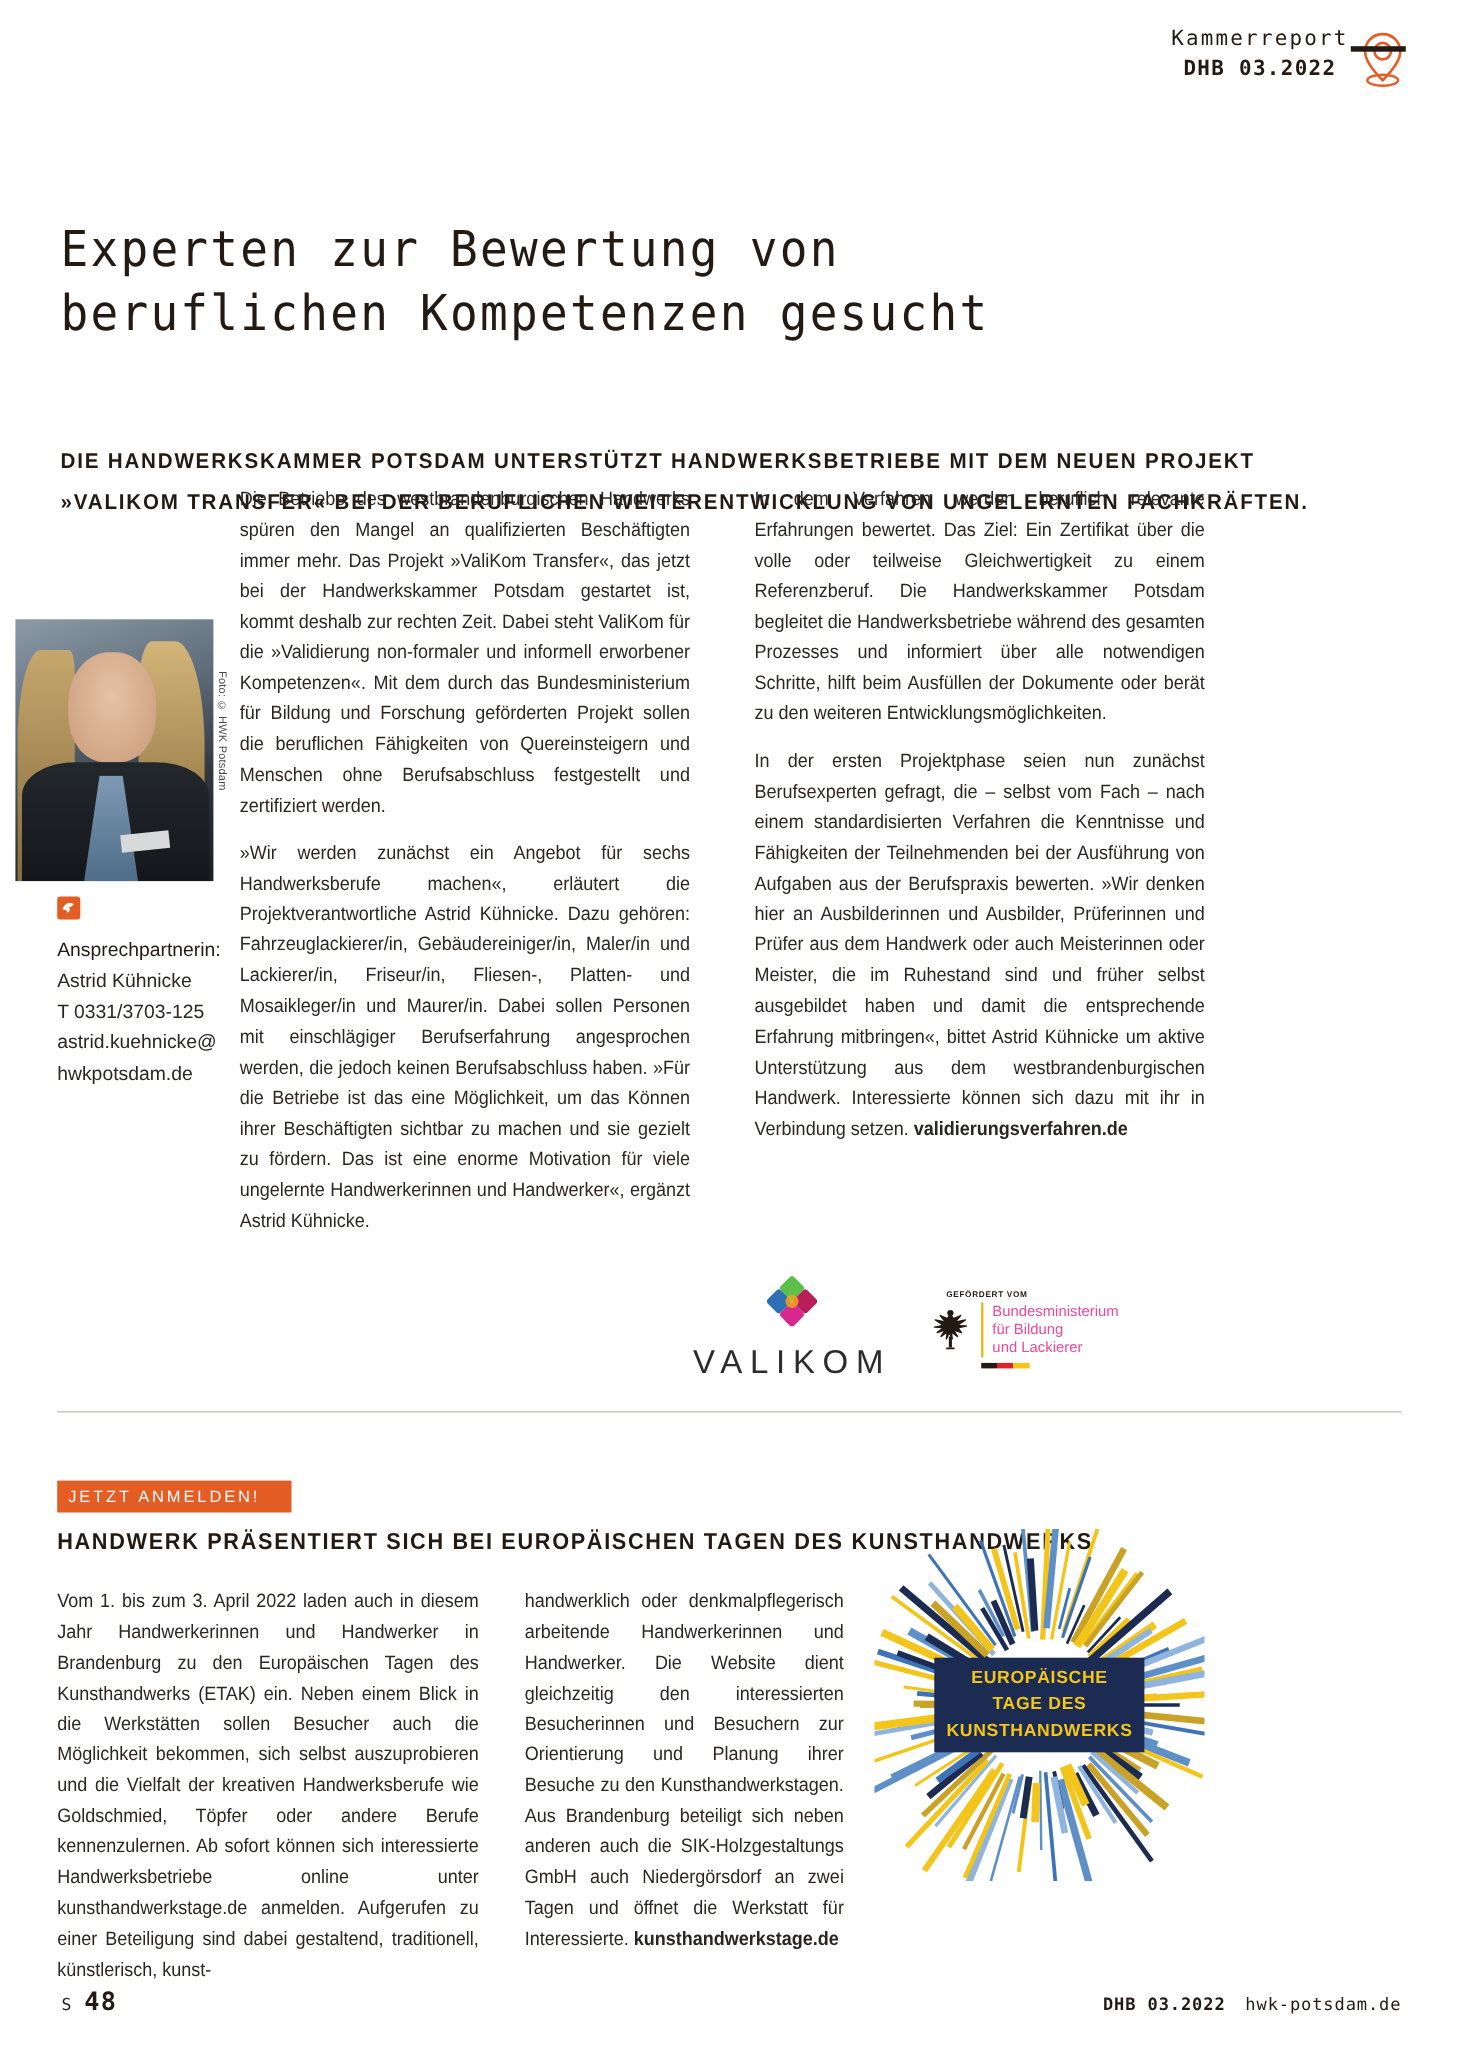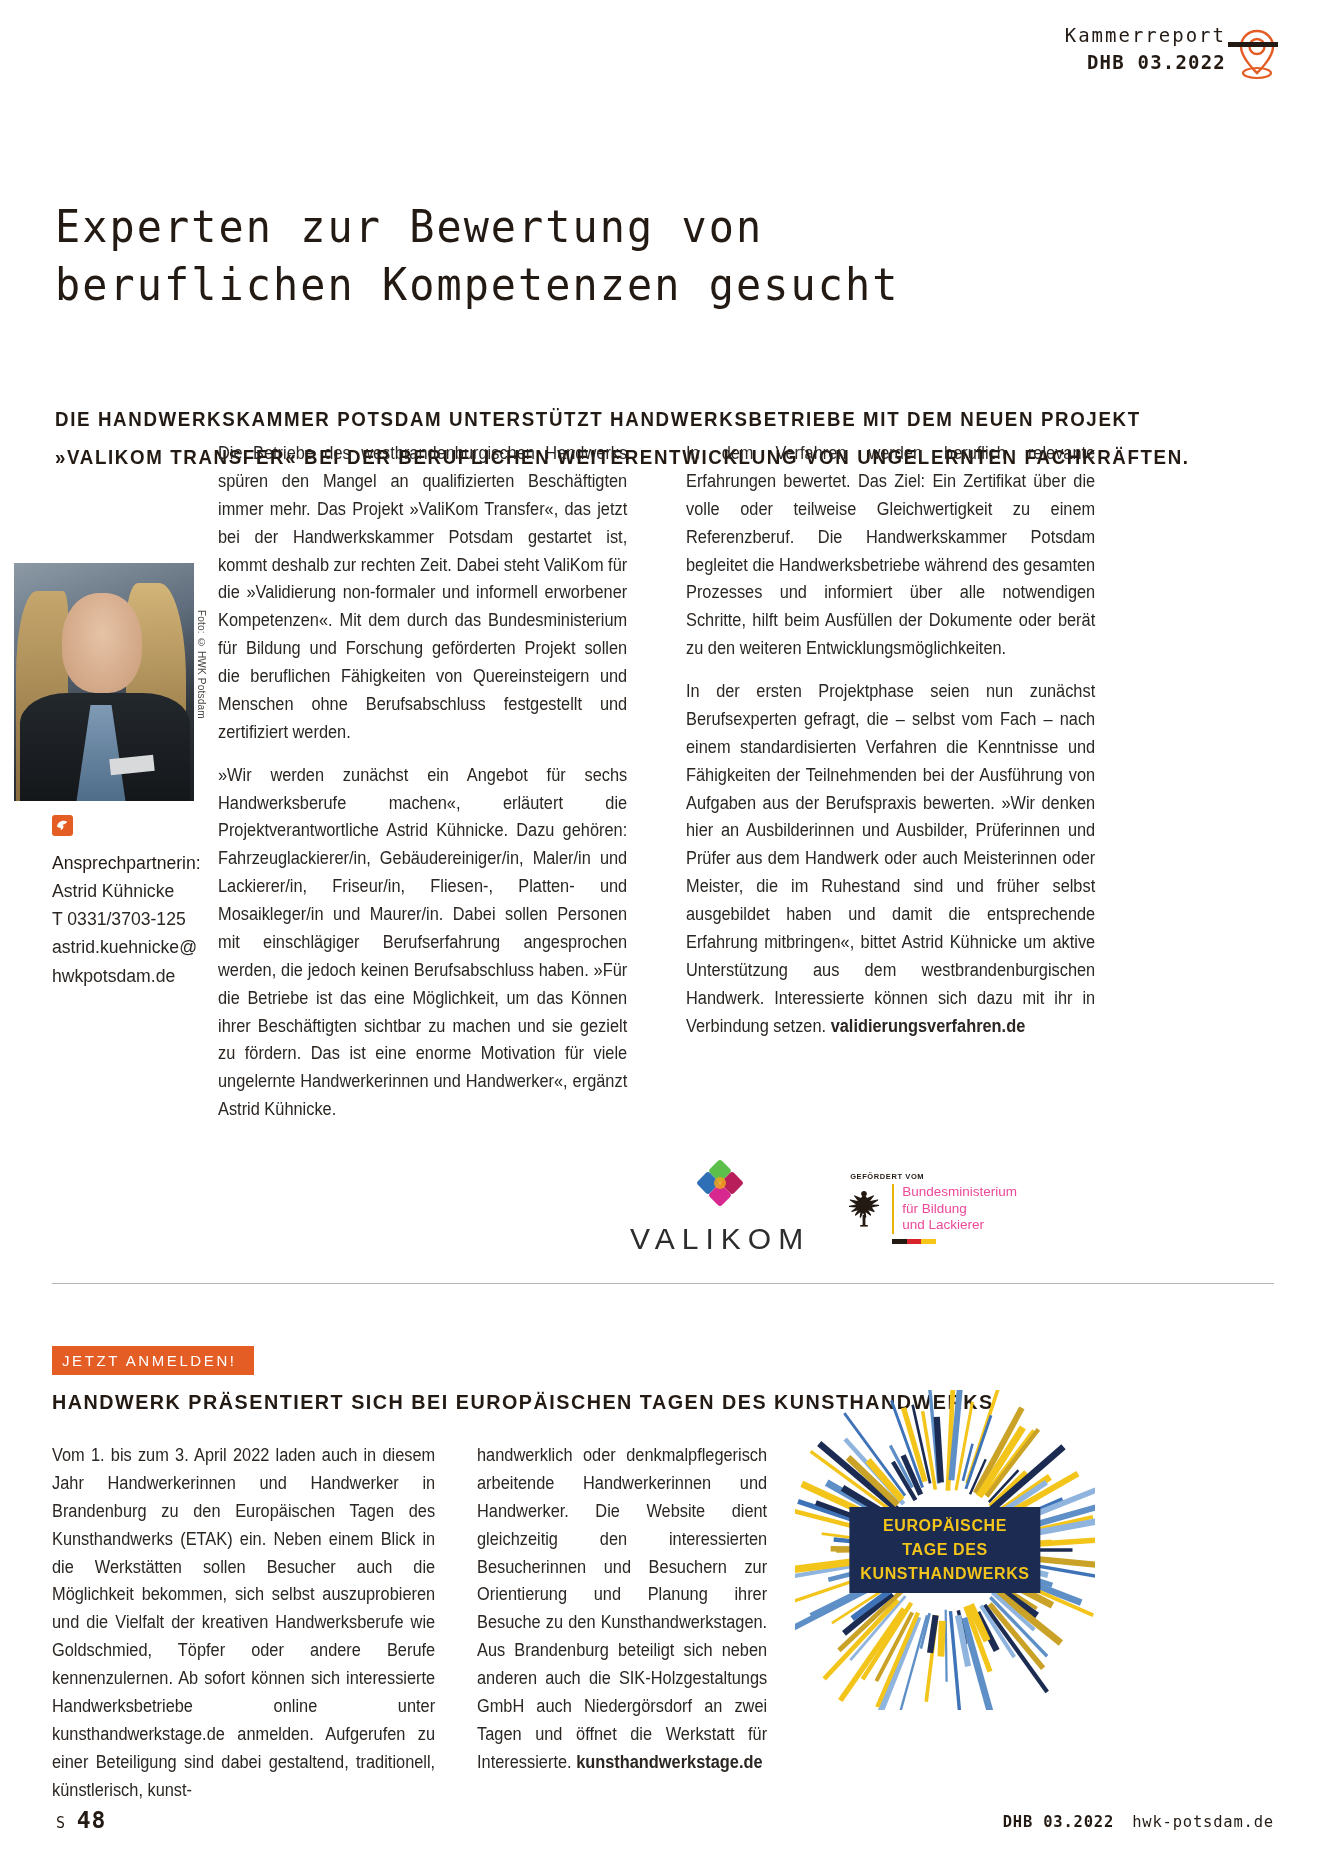--- a/index.html
+++ b/index.html
@@ -10,21 +10,21 @@
     color: #231a14;
     overflow: hidden;
   }
   .page { position: relative; width: 1326px; height: 1875px; }
 
   
   .masthead {
     position: absolute; top: 24px; right: 48px;
     display: flex; align-items: flex-start; gap: 10px;
   }
-  .masthead-text { text-align: right; }
+  .masthead-text { text-align: center; }
   .mh-kammer {
     font-family: "DejaVu Sans Mono", monospace;
     font-size: 19px; letter-spacing: 2.0px; color: #231a14;
     line-height: 1.25;
   }
   .mh-dhb {
     font-family: "DejaVu Sans Mono", monospace;
     font-size: 19px; font-weight: bold; letter-spacing: 1.2px;
     color: #231a14; line-height: 1.35; margin-top: 2px;
   }
@@ -120,21 +120,21 @@
   .valikom { display:flex; align-items:center; gap: 16px; flex-direction: column; }
   .valikom-mark { width: 46px; height: 46px; position: relative; }
   .valikom-text {
     font-family: "Liberation Sans", sans-serif;
     font-size: 30px; letter-spacing: 7px; color: #2c2c2c;
   }
   .bmbf { display:flex; flex-direction: column; align-items: flex-start; }
   .bmbf-top {
     font-family: "Liberation Sans", sans-serif;
     font-size: 7.5px; font-weight: bold; letter-spacing: .6px;
-    color: #231a14; margin-bottom: 3px; margin-left: 6px;
+    color: #231a14; margin-bottom: 3px; margin-left: 16px;
   }
   .bmbf-body { display:flex; align-items: flex-start; gap: 8px; }
   .bmbf-eagle { width: 40px; height: 46px; }
   .bmbf-label {
     font-family: "Liberation Sans", sans-serif;
     font-size: 13.5px; line-height: 1.22; color: #ec4899;
     border-left: 2px solid #eab308; padding-left: 8px;
   }
   .bmbf-flag {
     width: 44px; height: 5px; margin-top: 5px; margin-left: 0;
@@ -146,21 +146,21 @@
     position: absolute; left: 52px; top: 1283px; width: 1222px;
     height: 1px; background: #b6b2ae;
   }
 
   
   .badge-anmelden {
     position: absolute; left: 52px; top: 1346px;
     background: #e35d25; color: #ffffff;
     font-family: "Liberation Sans", sans-serif;
     font-size: 15px; letter-spacing: 2.6px;
-    padding: 6px 17px 6px 10px;
+    padding: 6px 28px 6px 10px;
   }
   .bottom-head {
     position: absolute; left: 52px; top: 1390px; width: 1140px;
     font-family: "Liberation Sans Narrow", "Liberation Sans", sans-serif;
     font-size: 21px; font-weight: bold; letter-spacing: 1.6px;
     color: #231a14; white-space: nowrap;
     transform: scaleX(0.94); transform-origin: left top;
   }
   #col-b1 { left: 52px; top: 1442px; width: 412px; }
   #col-b2 { left: 477px; top: 1442px; width: 312px; }

